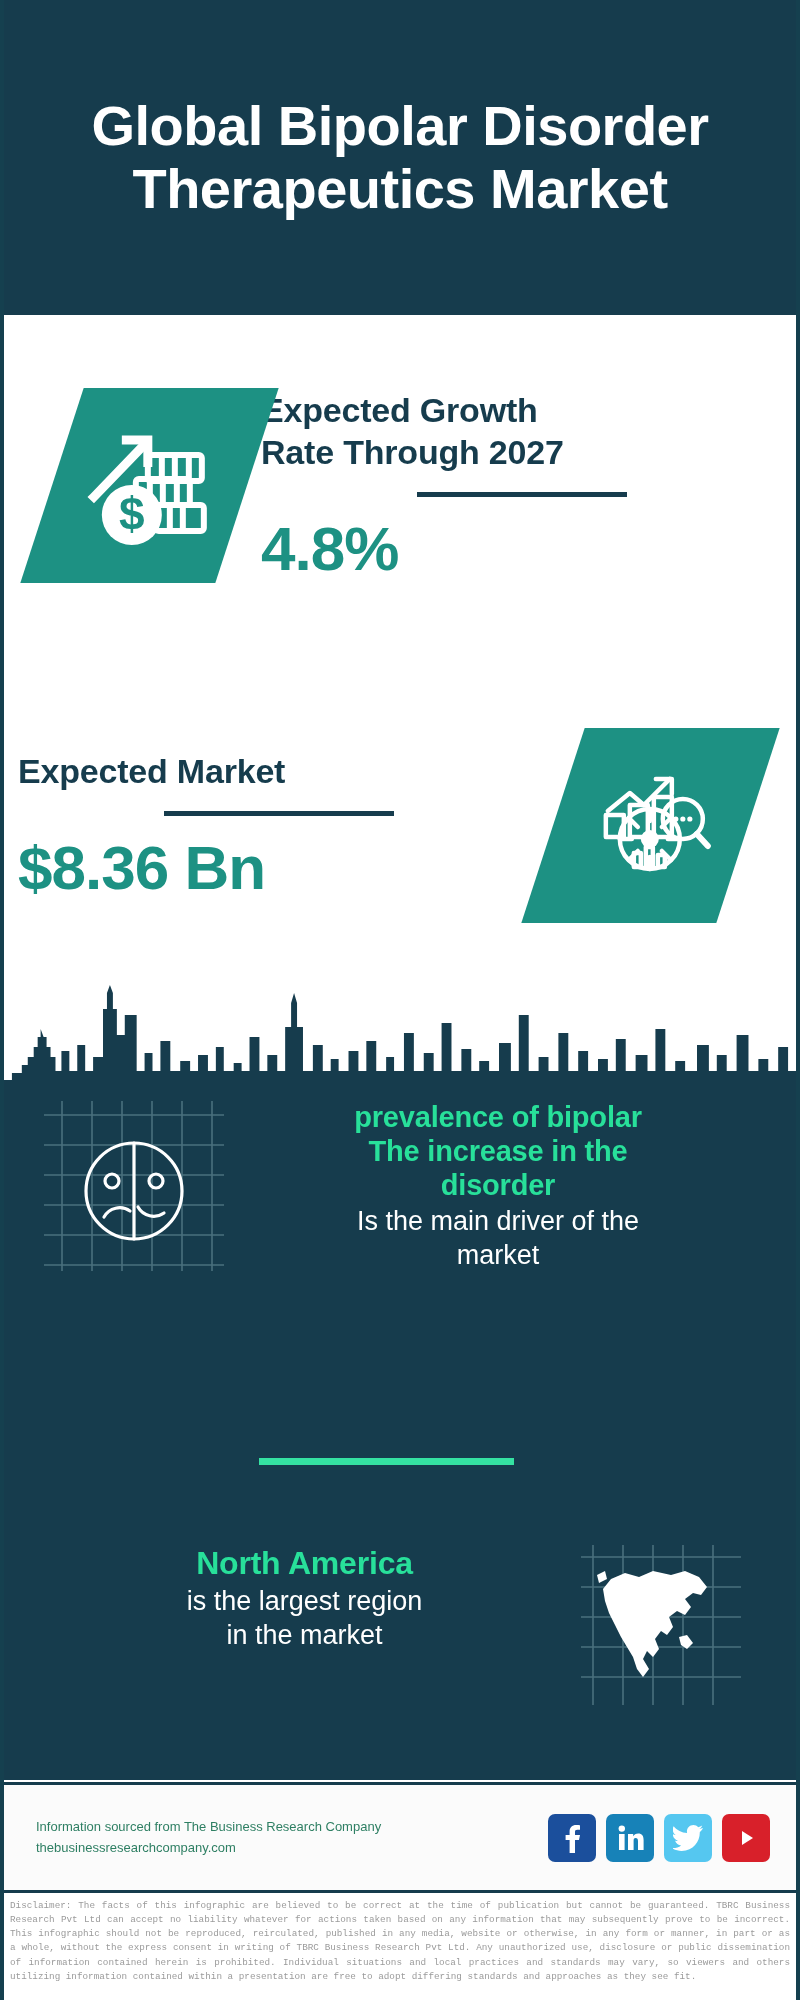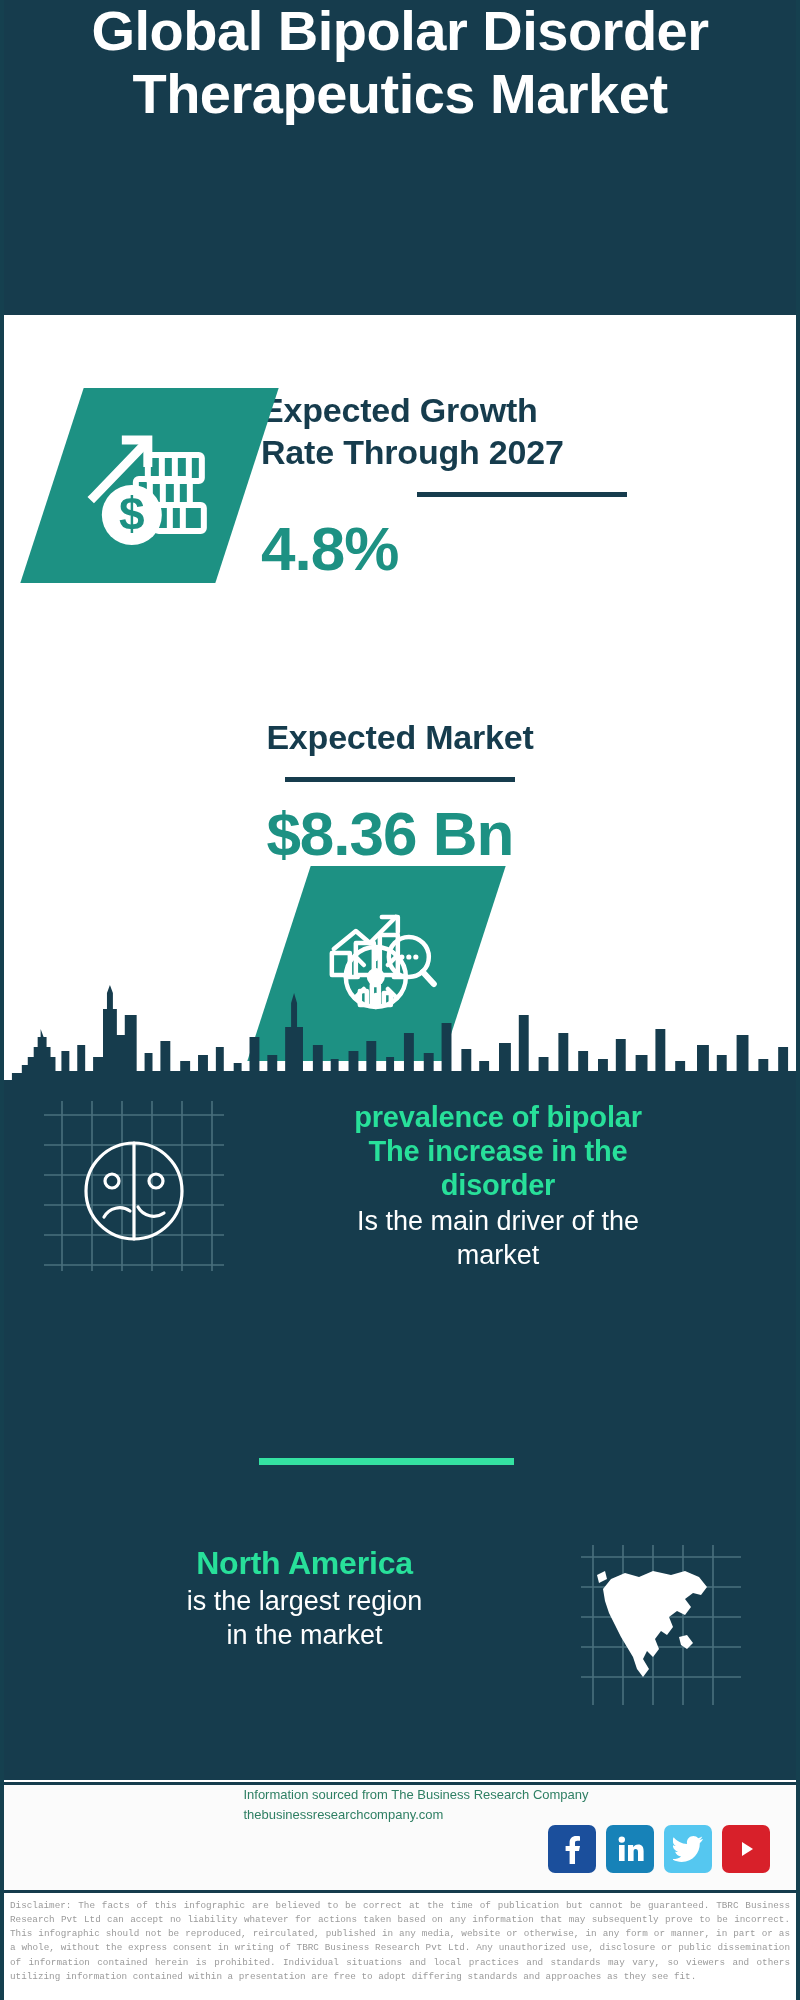--- a/index.html
+++ b/index.html
@@ -26,21 +26,21 @@
   }
 
   
   .header {
     position: absolute;
     left: 0; top: 0;
     width: 100%;
     height: 315px;
     background: #163c4d;
     display: flex;
-    align-items: flex-start;
+    align-items: center;
     justify-content: center;
   }
   .header-title {
     color: #ffffff;
     font-size: 56px;
     line-height: 1.12;
     font-weight: bold;
     text-align: center;
     letter-spacing: -0.5px;
     font-stretch: condensed;
@@ -51,21 +51,21 @@
 
   
   .stat-row {
     position: absolute;
     left: 0;
     width: 100%;
     display: flex;
     align-items: center;
   }
   .stat-row-1 { top: 370px; height: 230px; }
-  .stat-row-2 { top: 716px; height: 250px; flex-direction: column; }
+  .stat-row-2 { top: 700px; height: 250px; }
 
   .para {
     width: 195px;
     height: 195px;
     background: #1d9183;
     transform: skewX(-18deg);
     display: flex;
     align-items: center;
     justify-content: center;
     flex: none;
@@ -189,21 +189,20 @@
   .footer {
     position: absolute;
     left: 0;
     top: 1782px;
     width: 100%;
     height: 105px;
     background: #fbfbfb;
     border-top: 3px solid #163c4d;
     display: flex;
     align-items: center;
-    flex-direction: column;
   }
   .footer-src {
     margin-left: 32px;
     color: #2e7f63;
     font-size: 13px;
     line-height: 1.55;
     font-family: "Liberation Sans Narrow", "Liberation Sans", sans-serif;
   }
   .social-wrap {
     margin-left: auto;

